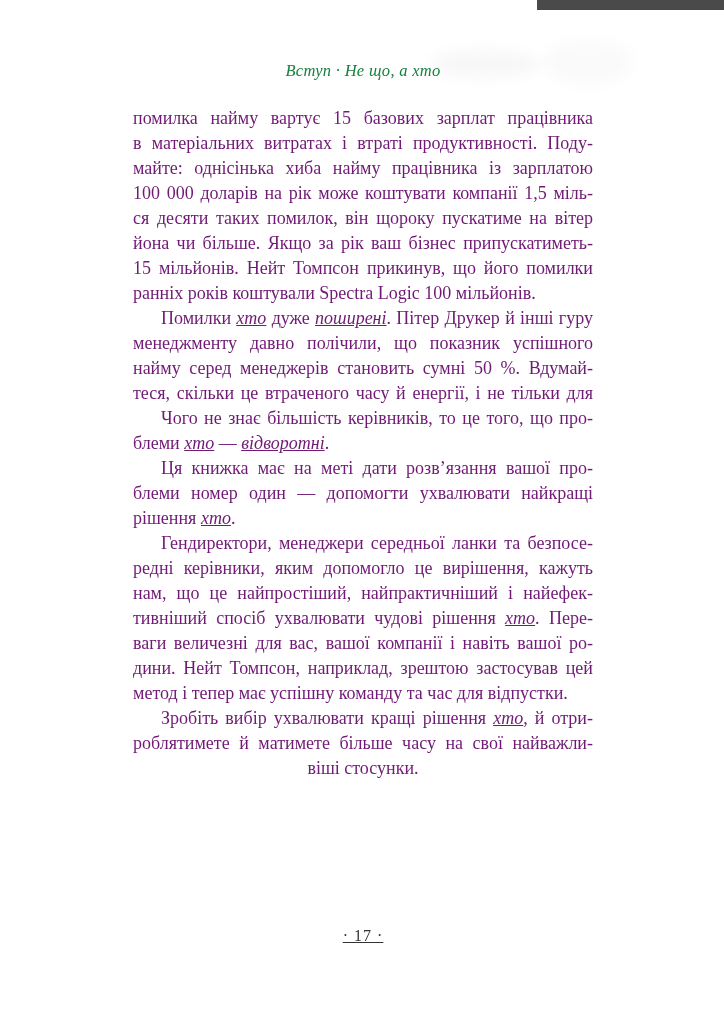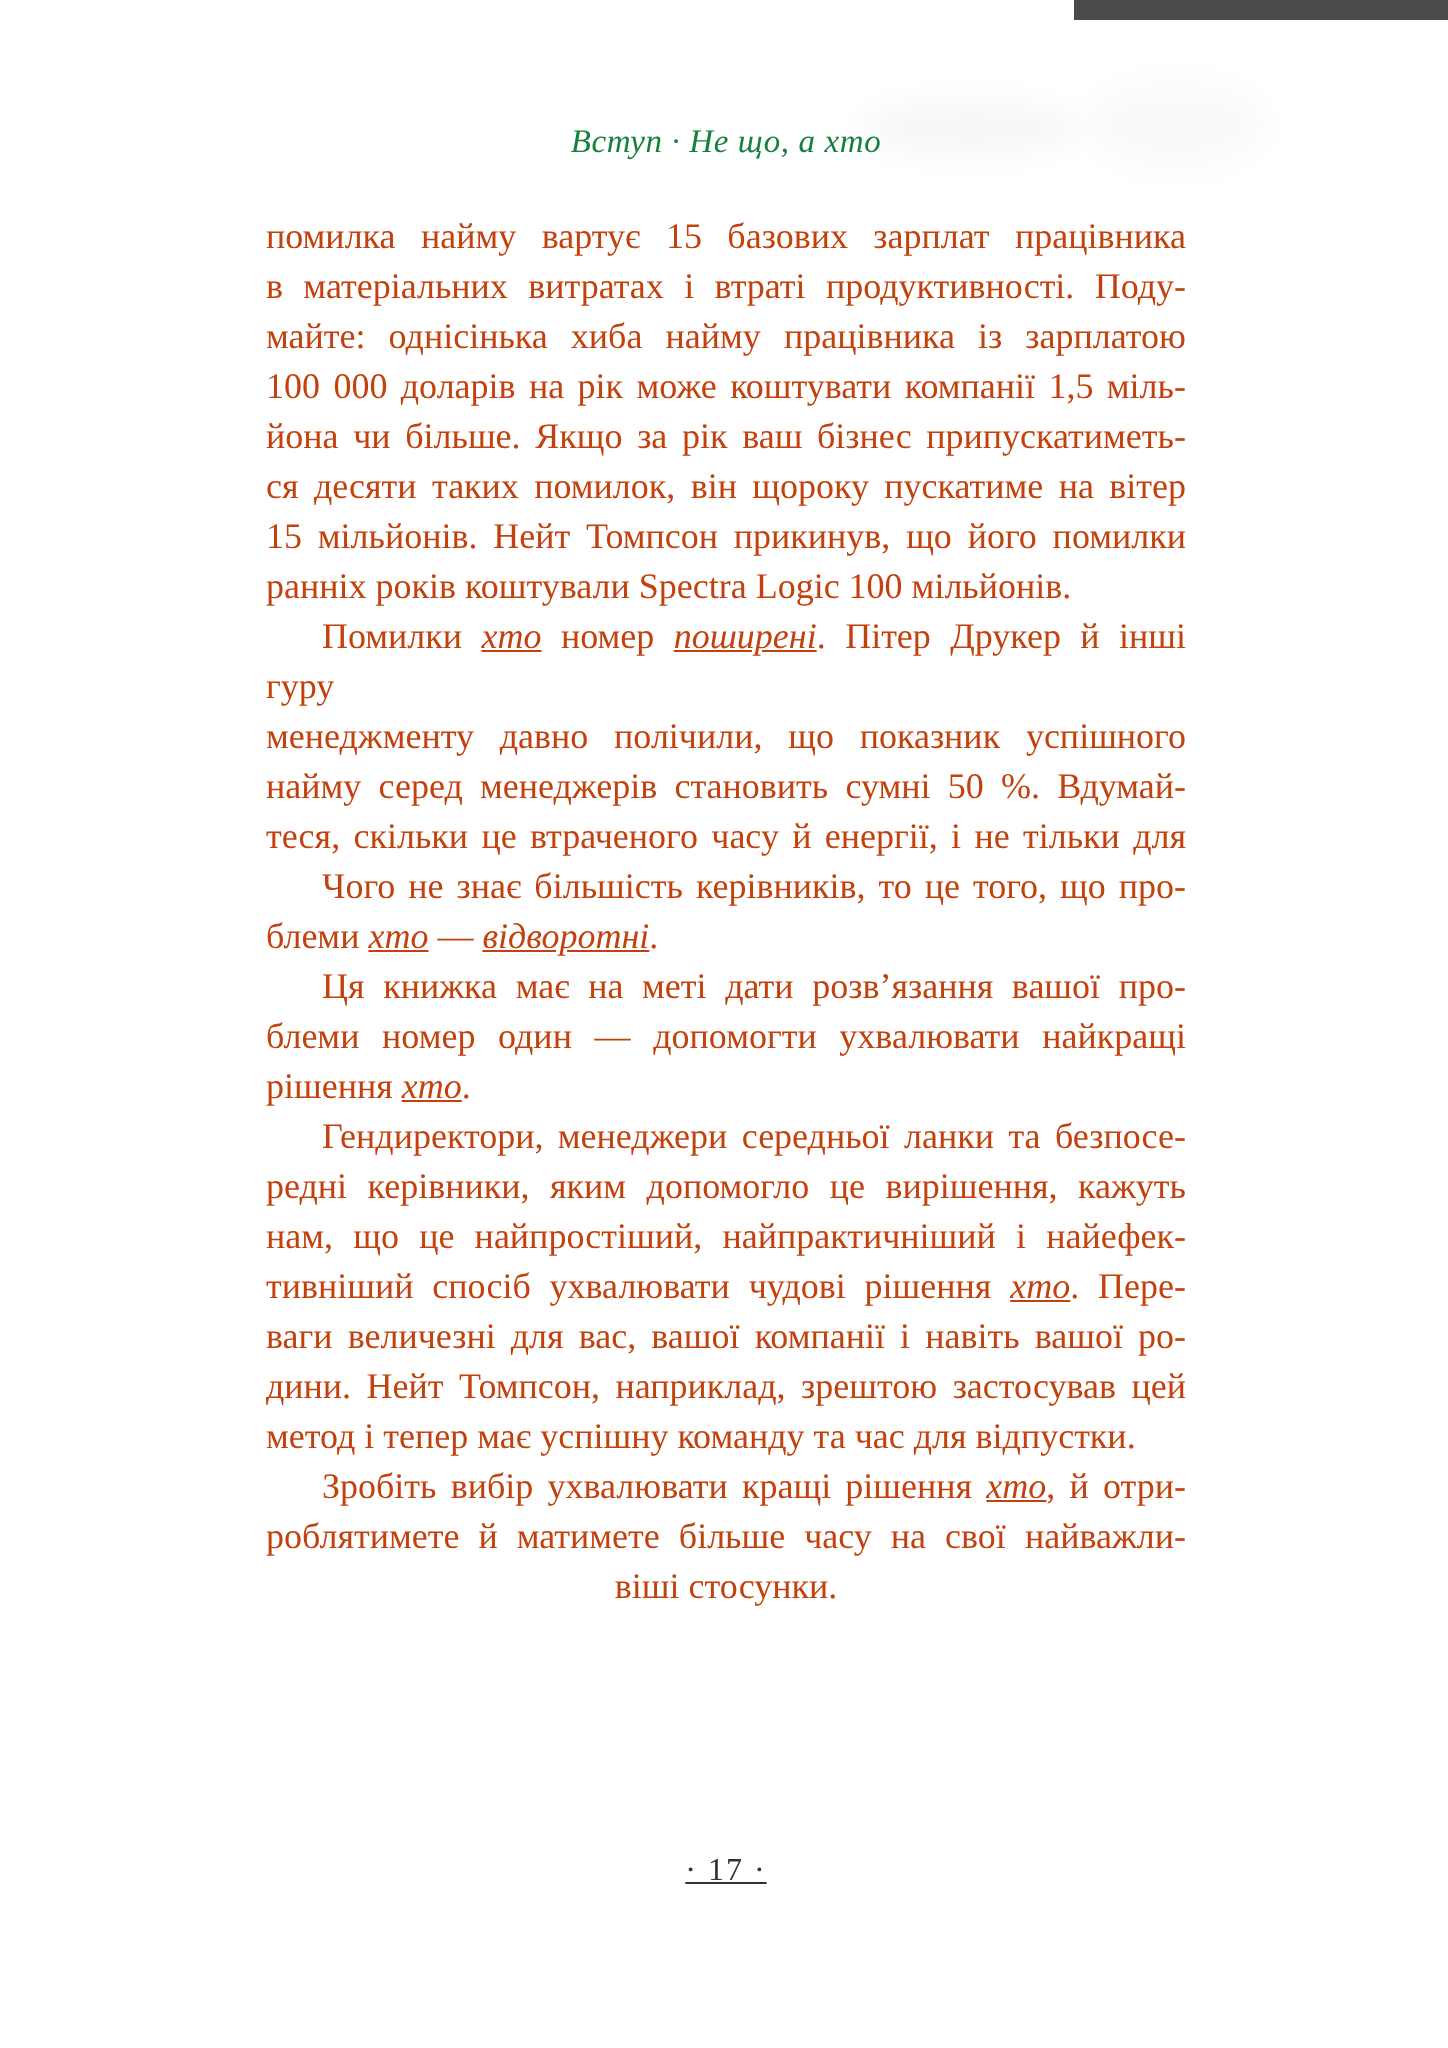--- a/index.html
+++ b/index.html
@@ -86,30 +86,30 @@
 <div class="page" style="background: rgb(255, 255, 255);">
 
   <div class="scan-bar" style="background: rgb(74, 74, 74);"></div>
   <div class="smudge s1"></div>
   <div class="smudge s2"></div>
 
   <div class="running-head" style="color: #15803d;">
     <span>Вступ · Не що, а хто</span>
   </div>
 
-  <div class="body-text" style="color: #c2410c;">
+  <div class="body-text" style="color: #701a75;">
       <div class="line"><span>помилка найму вартує 15 базових зарплат працівника</span></div>
       <div class="line"><span>в матеріальних витратах і втраті продуктивності. Поду-</span></div>
       <div class="line"><span>майте: однісінька хиба найму працівника із зарплатою</span></div>
       <div class="line"><span>100 000 доларів на рік може коштувати компанії 1,5 міль-</span></div>
+      <div class="line"><span>ся десяти таких помилок, він щороку пускатиме на вітер</span></div>
       <div class="line"><span>йона чи більше. Якщо за рік ваш бізнес припускатиметь-</span></div>
-      <div class="line"><span>ся десяти таких помилок, він щороку пускатиме на вітер</span></div>
       <div class="line"><span>15 мільйонів. Нейт Томпсон прикинув, що його помилки</span></div>
       <div class="line left"><span>ранніх років коштували Spectra Logic 100 мільйонів.</span></div>
-      <div class="line indent"><span>Помилки </span><i>хто</i><span> номер </span><i>поширені</i><span>. Пітер Друкер й інші гуру</span></div>
+      <div class="line indent"><span>Помилки </span><i>хто</i><span> дуже </span><i>поширені</i><span>. Пітер Друкер й інші гуру</span></div>
       <div class="line"><span>менеджменту давно полічили, що показник успішного</span></div>
       <div class="line"><span>найму серед менеджерів становить сумні 50 %. Вдумай-</span></div>
       <div class="line"><span>теся, скільки це втраченого часу й енергії, і не тільки для</span></div>
       <div class="line indent"><span>Чого не знає більшість керівників, то це того, що про-</span></div>
       <div class="line left"><span>блеми </span><i>хто</i><span> — </span><i>відворотні</i><span>.</span></div>
       <div class="line indent"><span>Ця книжка має на меті дати розв’язання вашої про-</span></div>
       <div class="line"><span>блеми номер один — допомогти ухвалювати найкращі</span></div>
       <div class="line left"><span>рішення </span><i>хто</i><span>.</span></div>
       <div class="line indent"><span>Гендиректори, менеджери середньої ланки та безпосе-</span></div>
       <div class="line"><span>редні керівники, яким допомогло це вирішення, кажуть</span></div>

